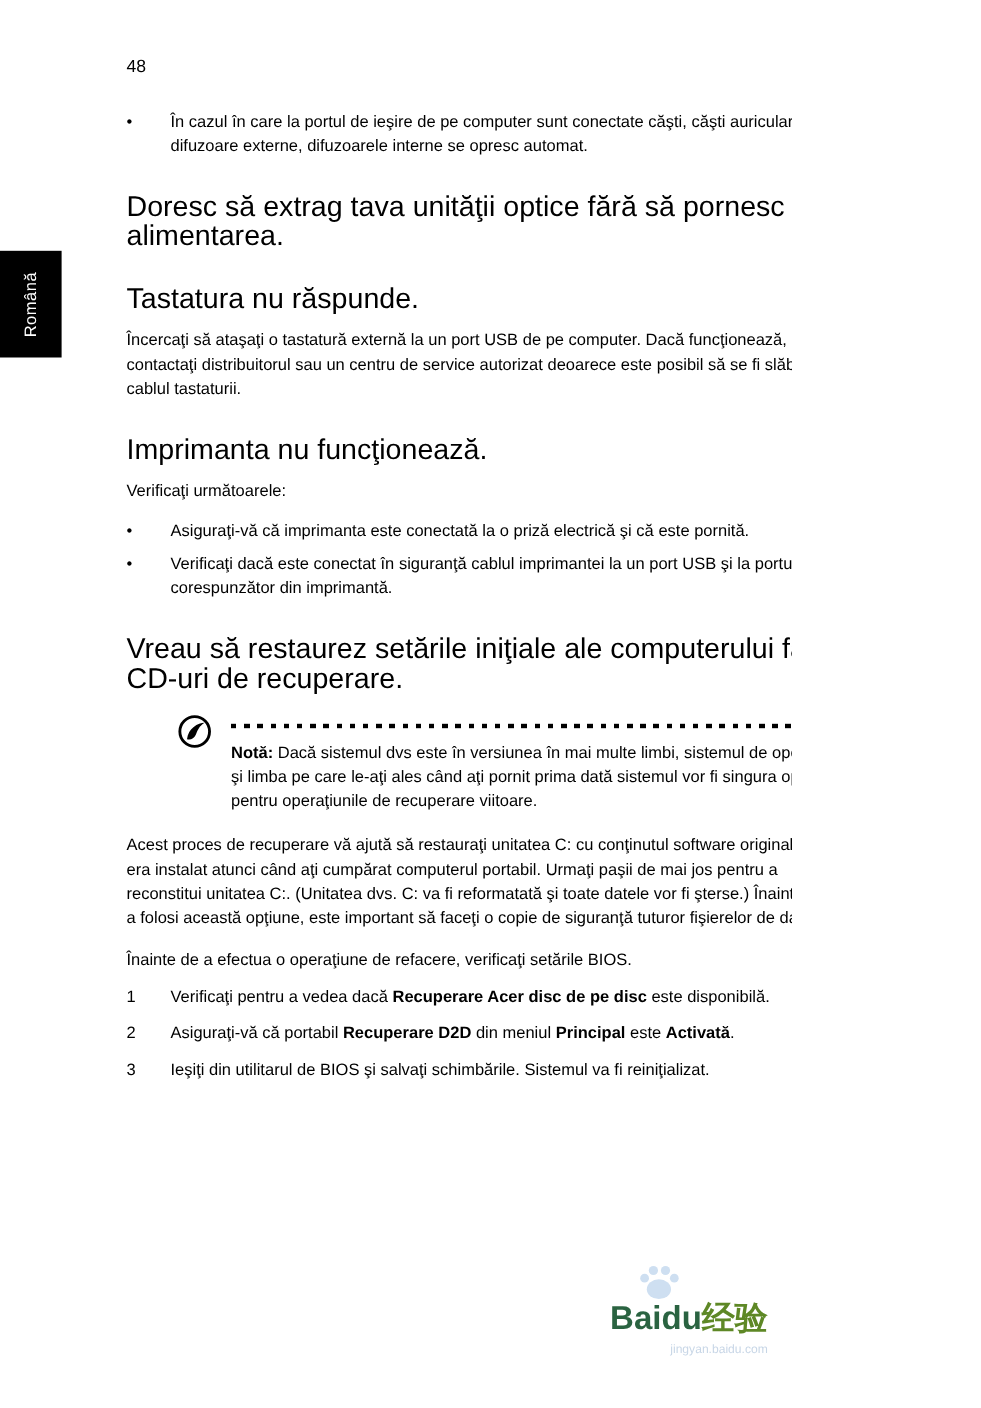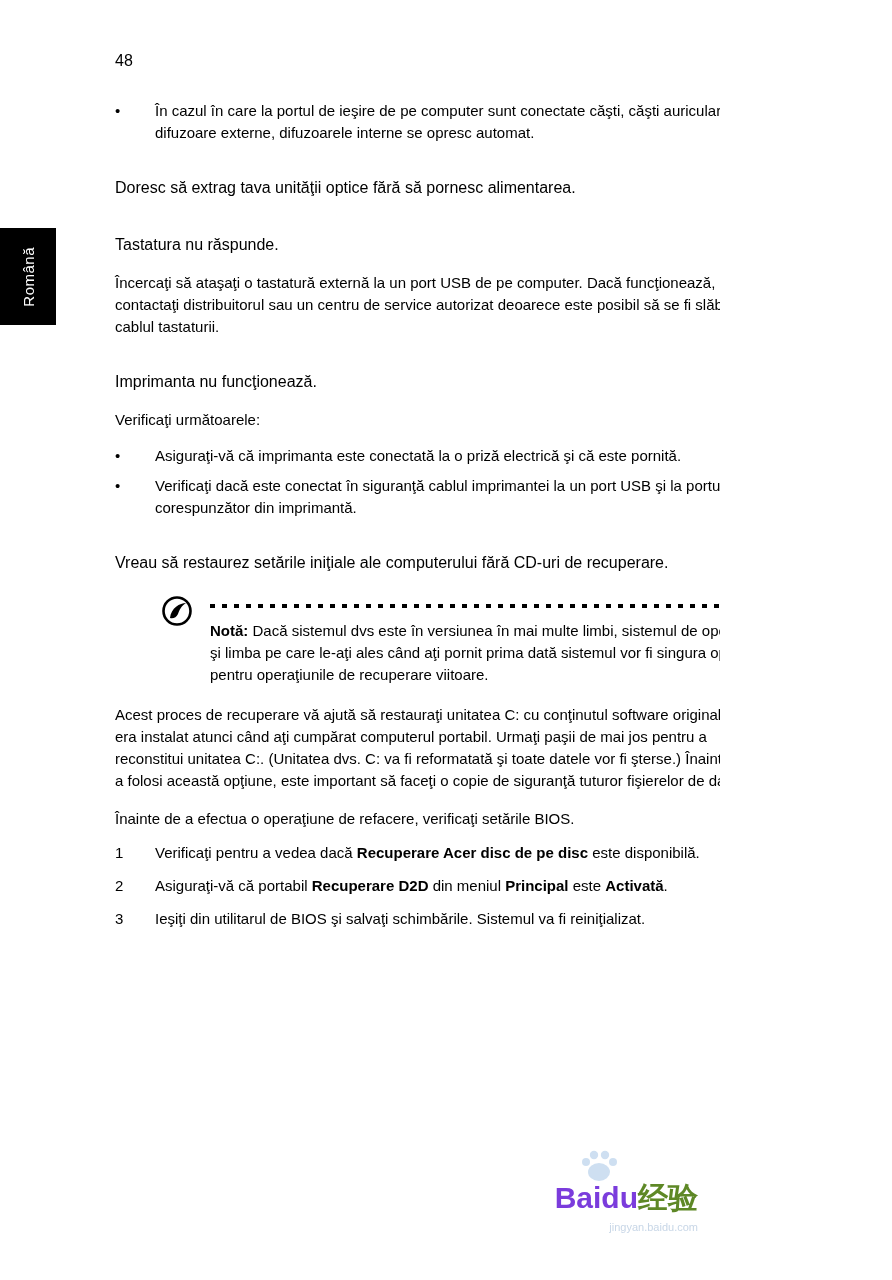--- a/index.html
+++ b/index.html
@@ -45,21 +45,21 @@
     left: 115px;
     top: 100px;
     width: 646px;
     font-size: 15px;
     line-height: 22px;
   }
   .bullet-row { display: flex; margin: 0 0 8px 0; }
   .bullet-marker { width: 40px; flex: 0 0 40px; }
   .bullet-text { flex: 1; }
   .doc-heading {
-    font-size: 16px;
+    font-size: 26px;
     font-weight: 400;
     line-height: 27px;
     margin: 30px 0 14px 0;
   }
   .doc-para { margin: 0 0 12px 0; }
   .bullet-group { margin-top: 14px; }
   .note-block {
     display: flex;
     margin: 16px 0 14px 45px;
   }
@@ -84,21 +84,21 @@
     position: absolute;
     right: 22px;
     top: 1148px;
     width: 250px;
     text-align: right;
     opacity: 0.9;
     pointer-events: none;
   }
   .wm-paw { display: block; margin-left: 130px; margin-bottom: -6px; }
   .wm-line { font-size: 30px; font-weight: bold; white-space: nowrap; }
-  .wm-brand { color: #6d28d9; }
+  .wm-brand { color: #14532d; }
   .wm-brand-cn { color: #4d7c0f; }
   .wm-url { font-size: 11px; color: #c2d2e4; margin-top: 2px; }
 </style>
 </head>
 <body>
 
 <div class="page">
 
   <div class="page-num">48</div>
 

